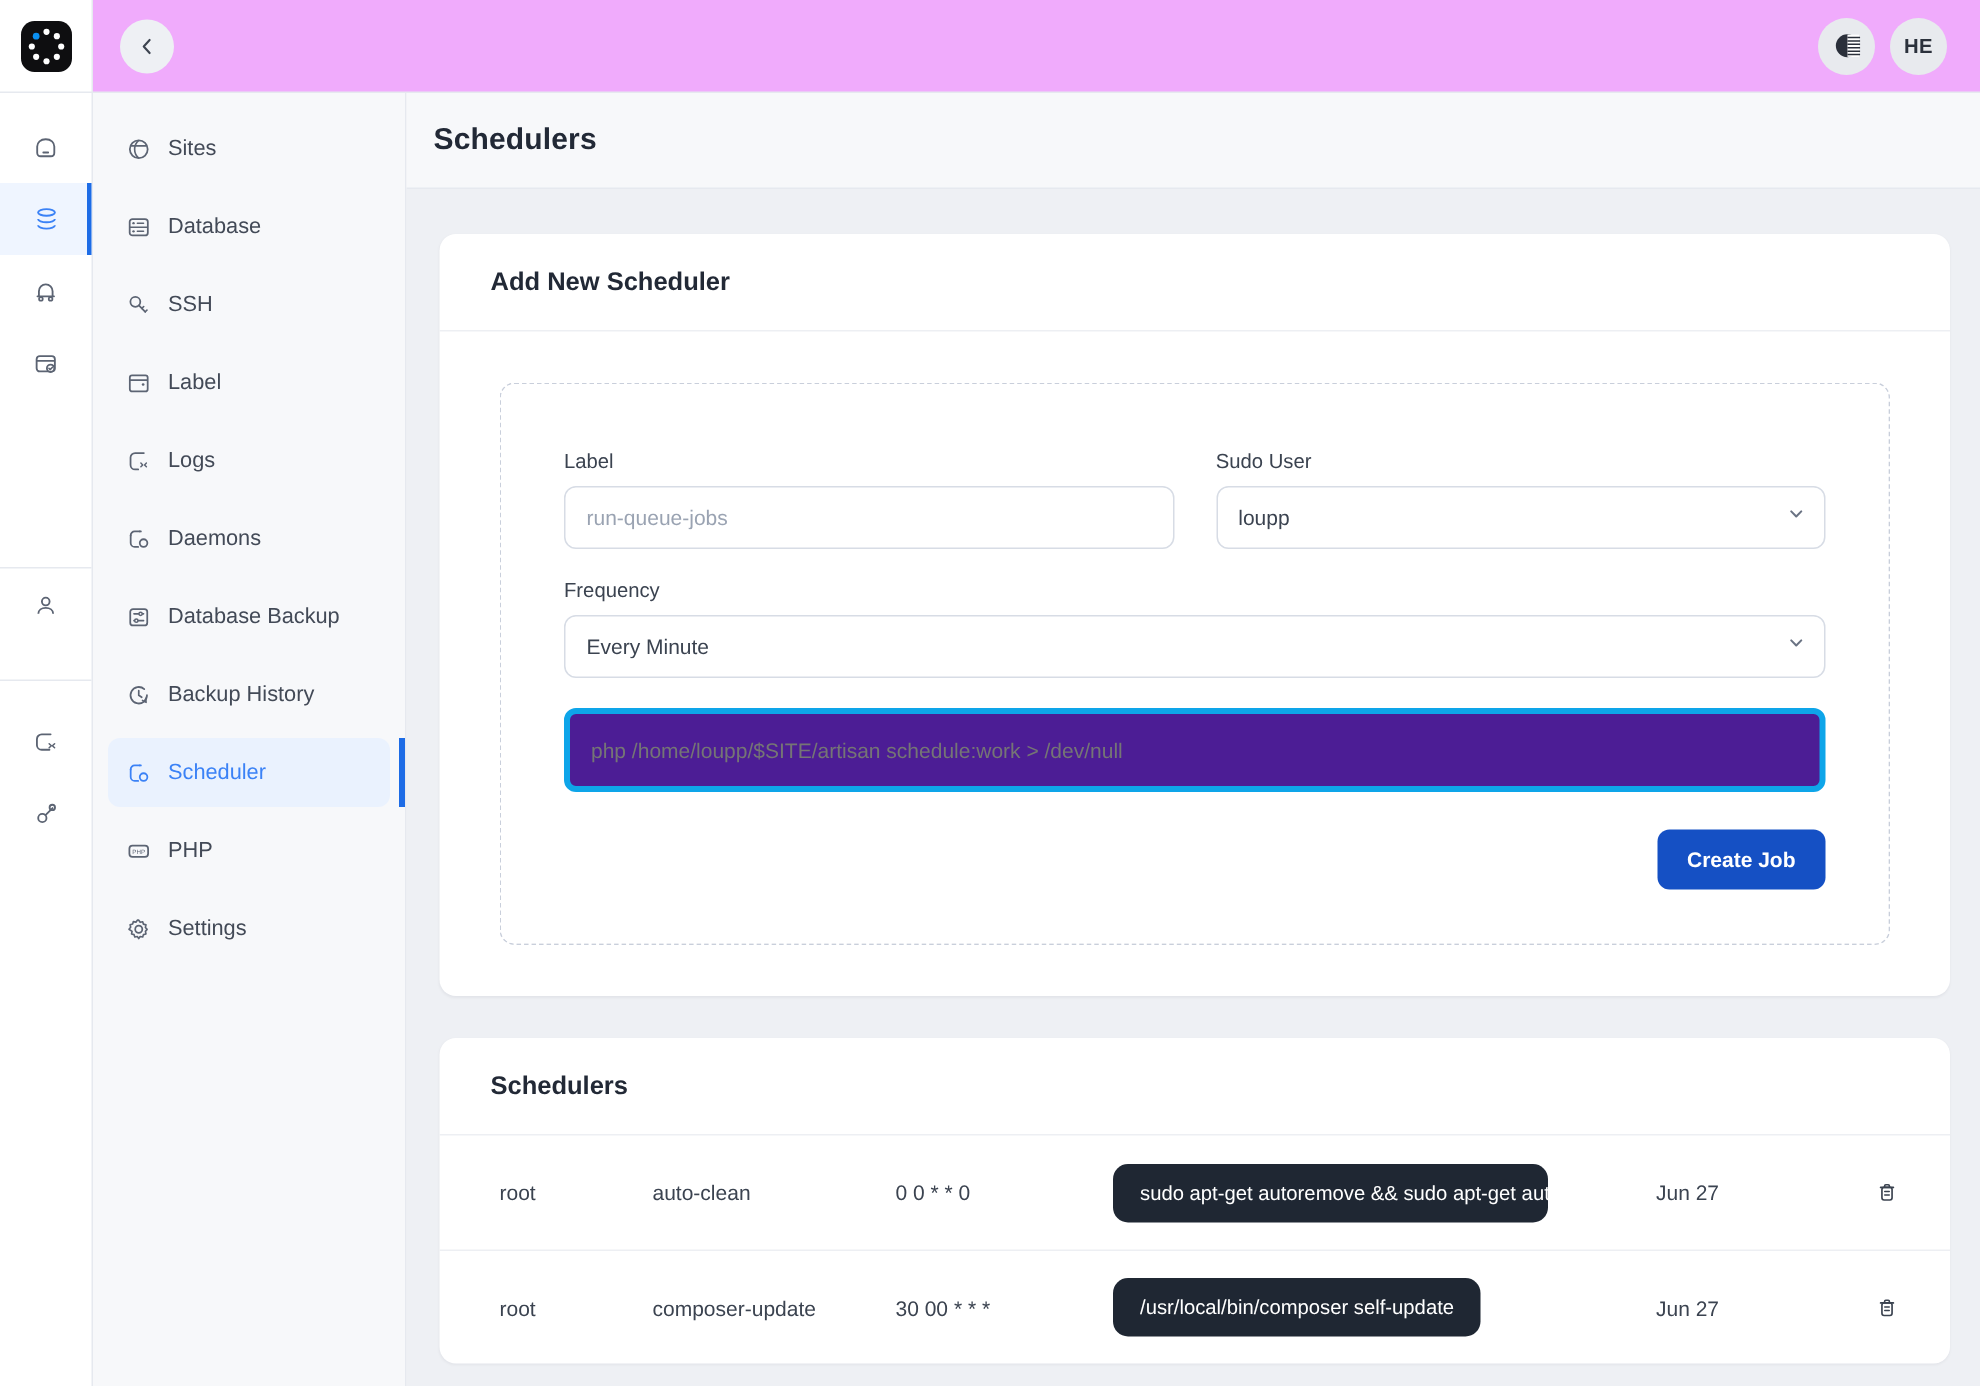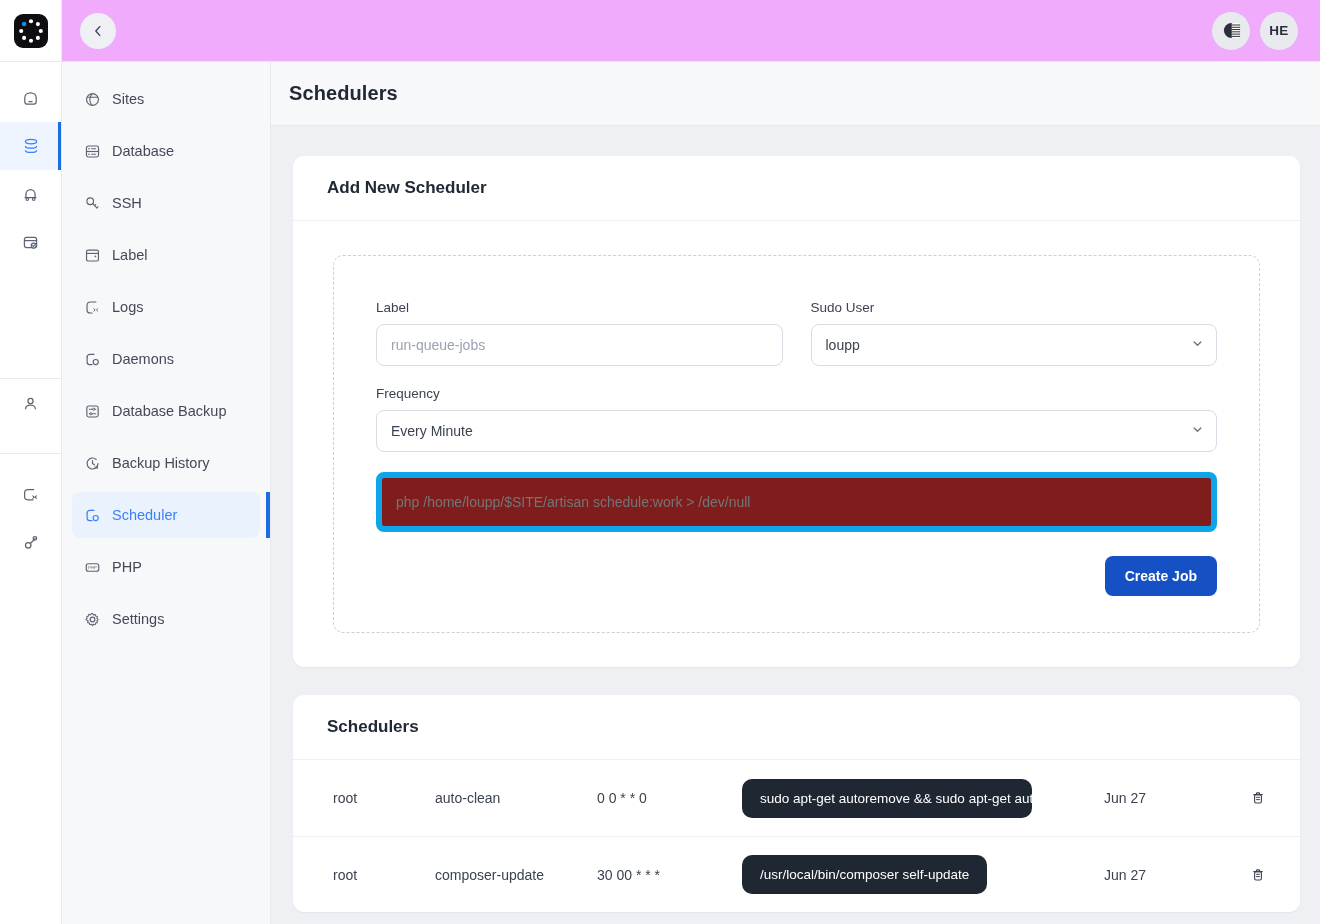--- a/index.html
+++ b/index.html
@@ -120,22 +120,22 @@
   .input::placeholder { color: #9aa3b2; }
   .select-wrap { position: relative; }
   .select {
     appearance: none; -webkit-appearance: none; color: #3b4350; cursor: pointer;
   }
   .chev {
     position: absolute; right: 13px; top: 50%; transform: translateY(-50%);
     pointer-events: none; color: #6b7484;
   }
   .cmd-box {
-    width: 100%; min-height: 48px; border: 6px solid #0ea5e9; border-radius: 8px;
-    background: #7f1d1d; padding: 14px 14px; font-size: 14px; color: #848e9e;
+    width: 100%; min-height: 48px; border: 4px solid #0ea5e9; border-radius: 8px;
+    background: #4c1d95; padding: 14px 14px; font-size: 14px; color: #848e9e;
     font-family: "Liberation Sans", sans-serif; resize: none; outline: none; line-height: 20px;
   }
   .actions { display: flex; justify-content: flex-end; margin-top: 14px; }
   .btn-primary {
     background: #1550c4; color: #ffffff; border: none; border-radius: 8px;
     padding: 0 20px; height: 40px; font-size: 14px; font-weight: 600; cursor: pointer;
     font-family: "Liberation Sans", sans-serif;
   }
 
   

